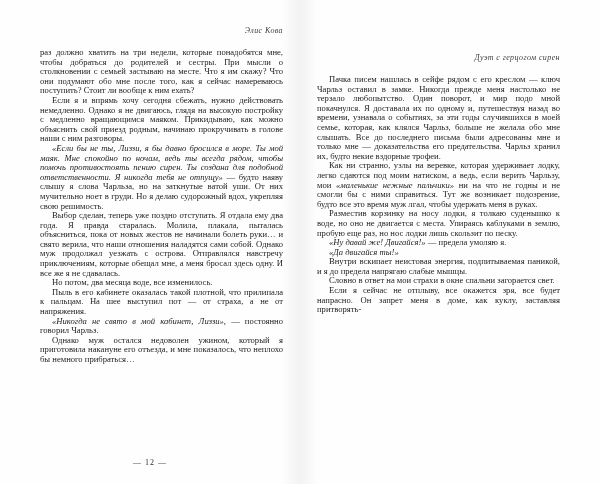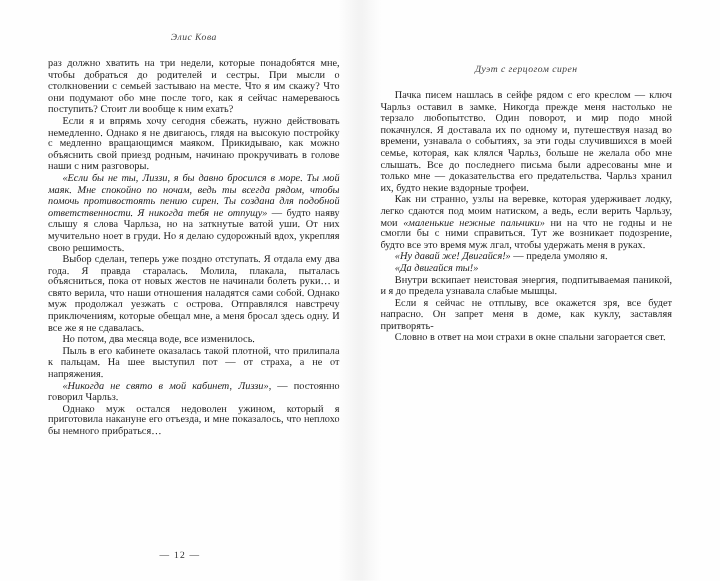--- a/index.html
+++ b/index.html
@@ -30,21 +30,21 @@
   }
   .page {
     position: relative;
     width: 300px;
     height: 484px;
     box-sizing: border-box;
   }
   .page-left  { padding: 26px 17px 40px 40px; }
   .page-right { padding: 26px 40px 40px 17px; margin-top: 27px; }
   .running-head {
-    text-align: center;
+    text-align: right;
     font-style: italic;
     font-size: 8px;
     letter-spacing: 0.4px;
     color: #3d3d3d;
     margin-bottom: 13px;
     white-space: nowrap;
   }
   .page-body {
     font-size: 8.6px;
     line-height: 9.6px;
@@ -94,22 +94,23 @@
     <div class="page-number">— 12 —</div>
   </div>
 
   <div class="gutter"></div>
 
   <div class="page page-right">
     <div class="running-head">Дуэт с герцогом сирен</div>
     <div class="page-body">
         <p class="para"><span>Пачка писем нашлась в сейфе рядом с его креслом — ключ Чарльз оставил в замке. Никогда прежде меня настолько не терзало любопытство. Один поворот, и мир подо мной покачнулся. Я доставала их по одному и, путешествуя назад во времени, узнавала о событиях, за эти годы случившихся в моей семье, которая, как клялся Чарльз, больше не желала обо мне слышать. Все до последнего письма были адресованы мне и только мне — доказательства его предательства. Чарльз хранил их, будто некие вздорные трофеи.</span></p>
         <p class="para"><span>Как ни странно, узлы на веревке, которая удерживает лодку, легко сдаются под моим натиском, а ведь, если верить Чарльзу, мои </span><em>«маленькие нежные пальчики»</em><span> ни на что не годны и не смогли бы с ними справиться. Тут же возникает подозрение, будто все это время муж лгал, чтобы удержать меня в руках.</span></p>
+        <p class="para"><span>Разместив корзинку на носу лодки, я толкаю суденышко к воде, но оно не двигается с места. Упираясь каблуками в землю, пробую еще раз, но нос лодки лишь скользит по песку.</span></p>
         <p class="para"><em>«Ну давай же! Двигайся!»</em><span> — предела умоляю я.</span></p>
         <p class="para"><em>«Да двигайся ты!»</em></p>
-        <p class="para"><span>Внутри вскипает неистовая энергия, подпитываемая паникой, и я до предела узнавала слабые мышцы.</span></p>
+        <p class="para"><span>Внутри вскипает неистовая энергия, подпитываемая паникой, и я до предела напрягаю слабые мышцы.</span></p>
+        <p class="para"><span>Словно в ответ на мои страхи в окне спальни загорается свет.</span></p>
         <p class="para"><span>Если я сейчас не отплыву, все окажется зря, все будет напрасно. Он запрет меня в доме, как куклу, заставляя притворять-</span></p>
-        <p class="para"><span>Словно в ответ на мои страхи в окне спальни загорается свет.</span></p>
       </div>
     <div class="page-number">— 1 —</div>
   </div>
 
 </div>
 
 </body></html>

